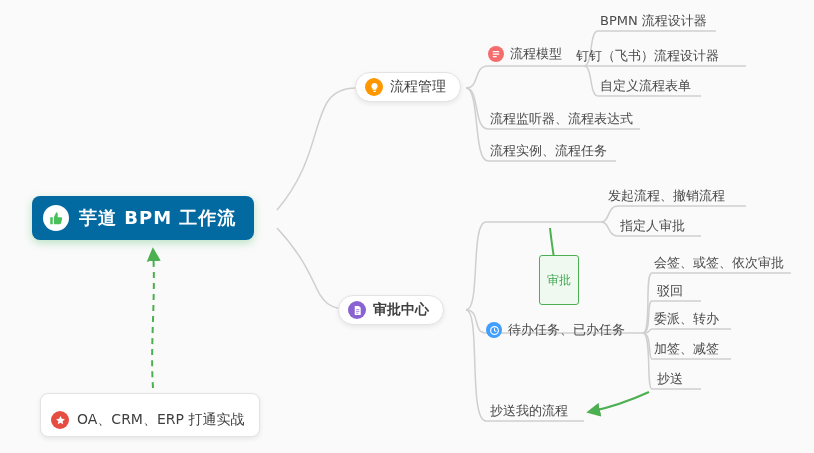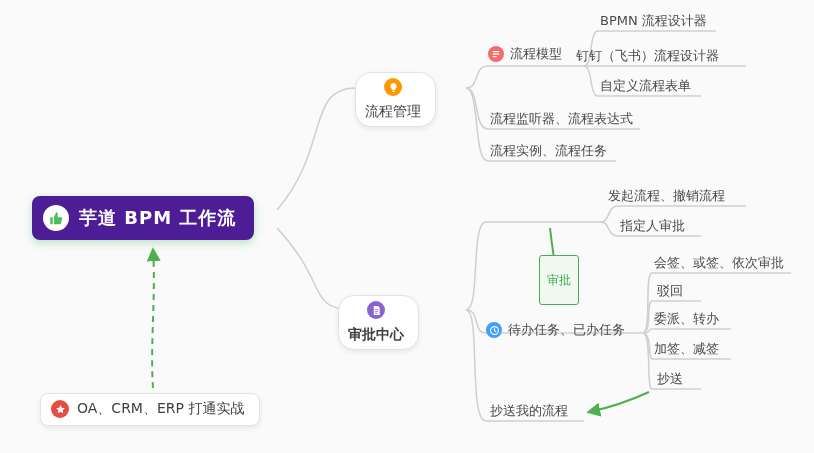--- a/index.html
+++ b/index.html
@@ -2,31 +2,31 @@
 <html><head>
 <meta charset="utf-8">
 <style>
   * { margin:0; padding:0; box-sizing:border-box; }
   html,body { background:#ffffff; }
   body { font-family:"DejaVu Sans","Liberation Sans",sans-serif; }
   .canvas { position:relative; width:814px; height:453px; background:#fafafa; overflow:hidden; }
   .layer { position:absolute; left:0; top:0; width:814px; height:453px; }
 
   .root-node { position:absolute; left:32px; top:196px; display:flex; align-items:center; gap:10px;
-    background:#4c1d95; color:#fff; border-radius:8px; padding:9px 18px 9px 11px;
+    background:#0369a1; color:#fff; border-radius:8px; padding:9px 18px 9px 11px;
     box-shadow:0 3px 8px rgba(70,180,95,.35); cursor:pointer; }
   .root-icon-circle { width:26px; height:26px; background:#fff; border-radius:50%;
     display:flex; align-items:center; justify-content:center; flex:none; }
   .root-label { font-size:18px; font-weight:bold; letter-spacing:1px; white-space:nowrap; }
 
   .topic-node { position:absolute; display:flex; align-items:center; gap:7px;
     background:#fff; border:1px solid #e3e3e3; border-radius:16px; padding:5px 14px 5px 9px;
-    box-shadow:0 2px 5px rgba(0,0,0,.08); font-size:14px; color:#3f3f3f; white-space:nowrap; cursor:pointer;flex-direction:column; }
+    box-shadow:0 2px 5px rgba(0,0,0,.08); font-size:14px; color:#3f3f3f; white-space:nowrap; cursor:pointer; }
   .note-node { position:absolute; left:40px; top:393px; display:flex; align-items:center; gap:8px;
-    background:#fff; border:1px solid #e3e3e3; border-radius:8px; padding:6px 15px 7px 10px;
+    background:#fff; border:1px solid #e3e3e3; border-radius:8px; padding:17px 15px 7px 10px;
     box-shadow:0 2px 5px rgba(0,0,0,.08); font-size:14px; color:#3f3f3f; white-space:nowrap; cursor:pointer; }
 
   .leaf { position:absolute; display:flex; align-items:center; gap:6px;
     font-size:13px; color:#4a4a4a; white-space:nowrap; line-height:18px; cursor:pointer; }
   .dot-icon { width:16px; height:16px; border-radius:50%; display:flex; align-items:center;
     justify-content:center; flex:none; }
   .topic-icon { width:18px; height:18px; border-radius:50%; display:flex; align-items:center;
     justify-content:center; flex:none; }
 
   .badge { position:absolute; left:539px; top:255px; background:#eff9f0; border:1px solid #4caf50;

